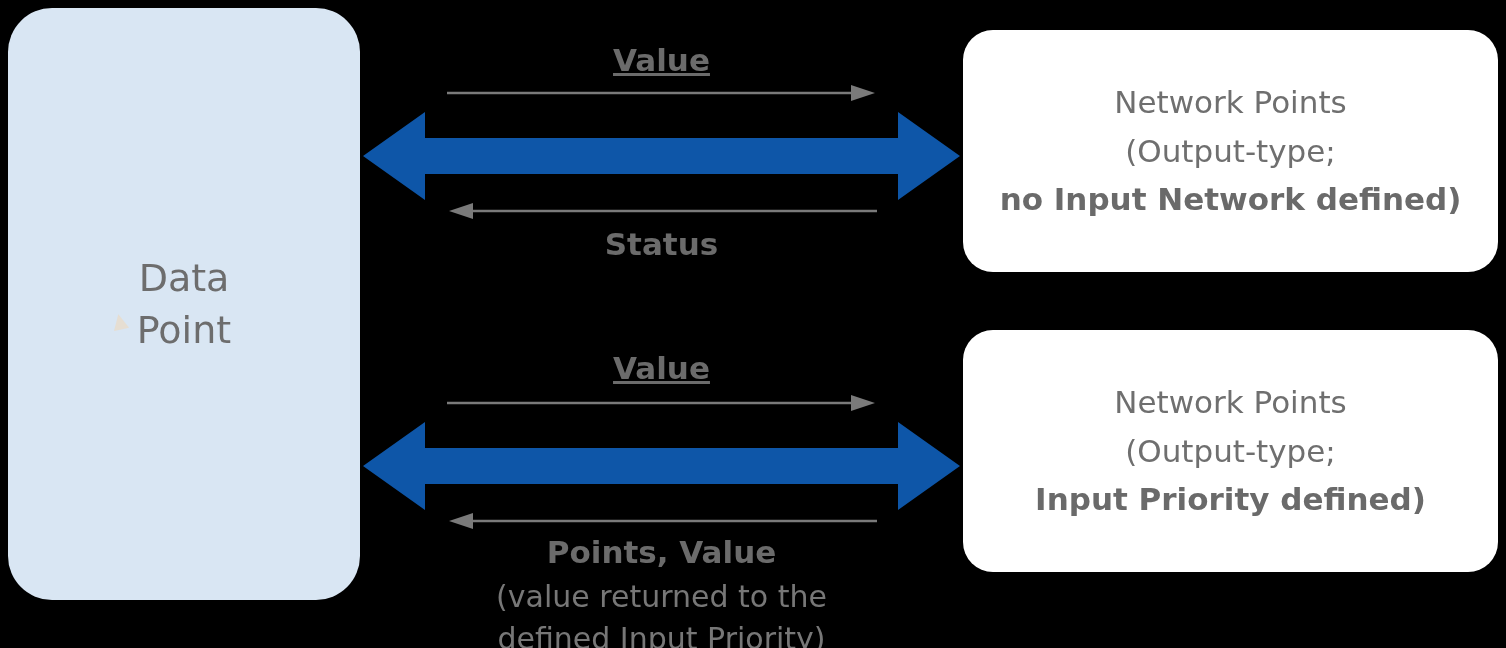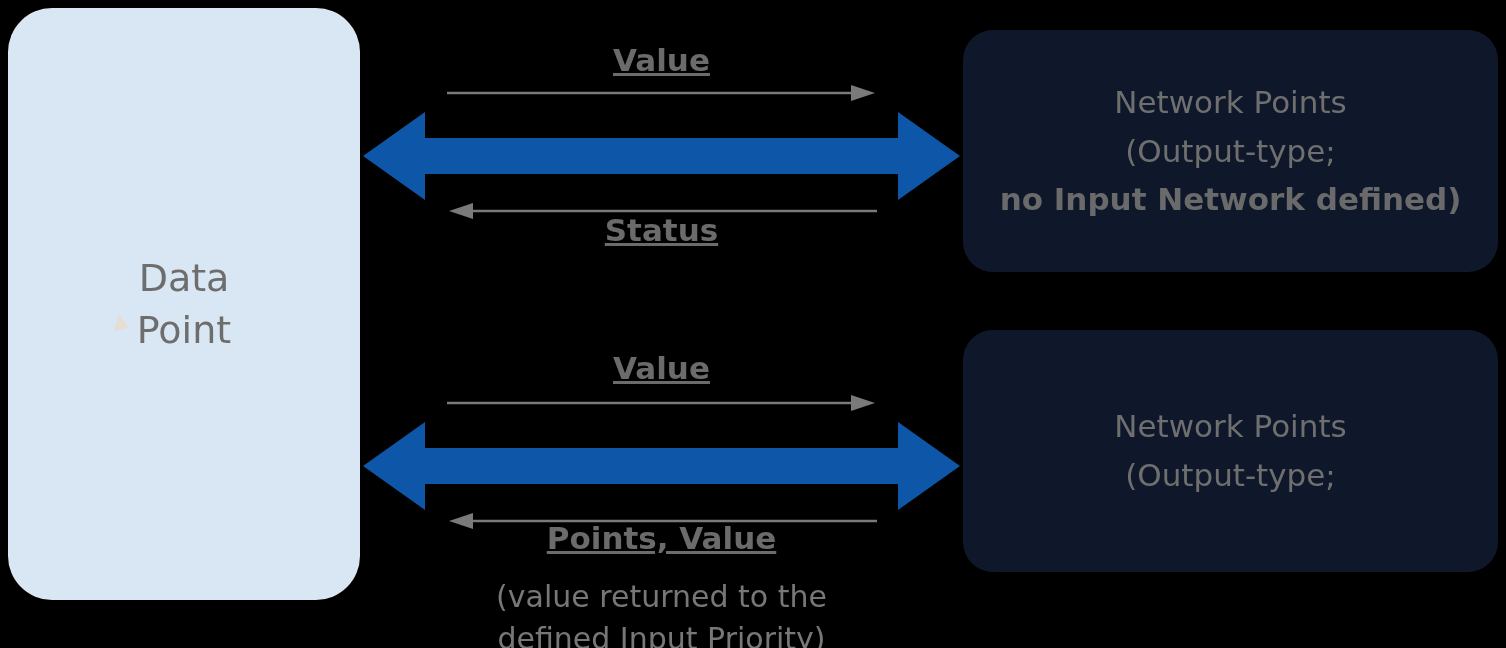--- a/index.html
+++ b/index.html
@@ -44,21 +44,21 @@
     color: rgba(233, 219, 199, 0.75);
     transform: rotate(-12deg);
   }
 
   
   .network-box {
     position: absolute;
     left: 963px;
     width: 535px;
     height: 242px;
-    background: #0f172a;
+    background: #ffffff;
     border-radius: 30px;
     display: flex;
     flex-direction: column;
     align-items: center;
     justify-content: center;
     text-align: center;
     color: #6f6f6f;
     font-size: 31px;
     line-height: 1.58;
   }
@@ -78,21 +78,21 @@
 
   .flow-label {
     position: absolute;
     width: 100%;
     text-align: center;
     color: #6b6b6b;
     font-size: 31px;
     font-weight: bold;
   }
   .value-label { top: 2px; text-decoration: underline; }
-  .status-label { top: 172px; text-decoration: underline; }
+  .status-label { top: 186px; }
   .status-note {
     position: absolute;
     top: 228px;
     width: 100%;
     text-align: center;
     color: #777777;
     font-size: 30px;
     font-weight: normal;
     line-height: 1.4;
     white-space: pre-line;
@@ -174,15 +174,16 @@
 
   <div class="network-box top">
     <span>Network Points</span>
     <span>(Output-type;</span>
     <span class="bold-line">no Input Network defined)</span>
   </div>
 
   <div class="network-box bottom">
     <span>Network Points</span>
     <span>(Output-type;</span>
+    <span class="bold-line">Input Priority defined)</span>
   </div>
 
 </div>
 
 </body></html>

